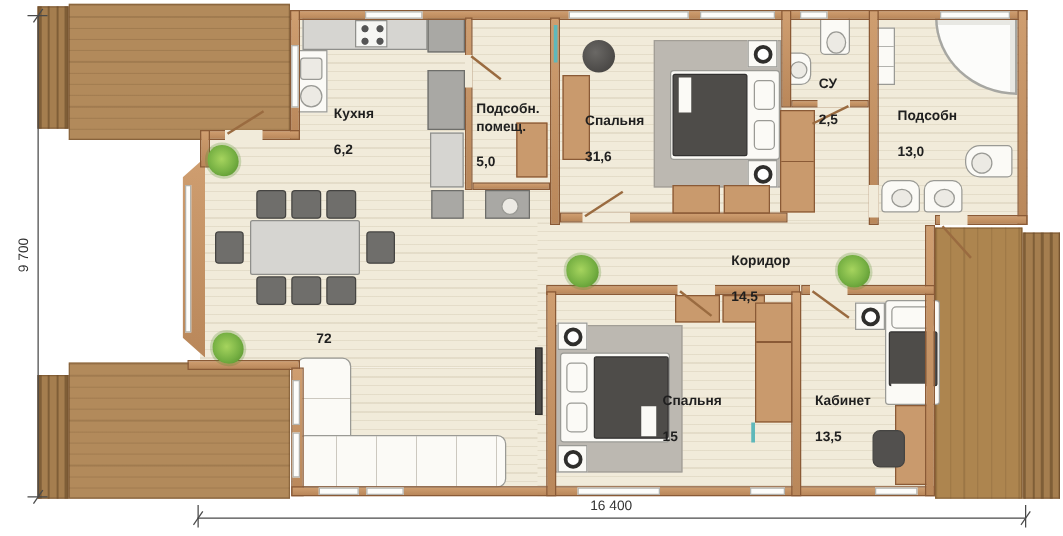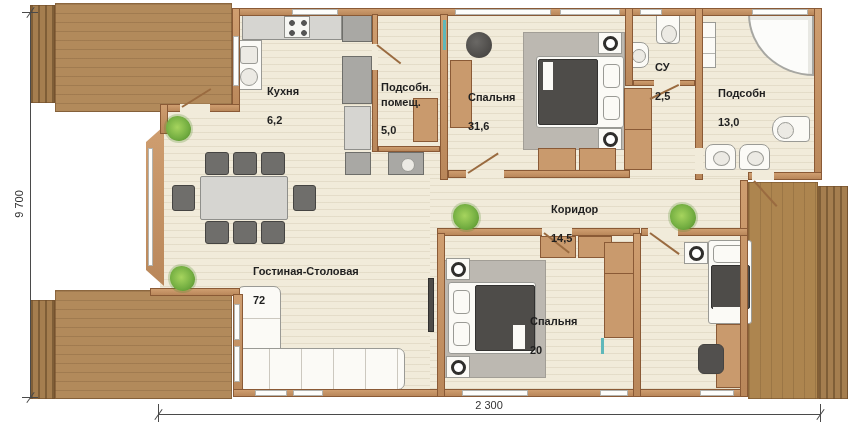--- a/index.html
+++ b/index.html
@@ -236,39 +236,42 @@
     <div>31,6</div>
   </div>
   <div class="rlabel" style="left:655px;top:46px;">
     <div>СУ</div>
     <div>2,5</div>
   </div>
   <div class="rlabel" style="left:718px;top:72px;">
     <div>Подсобн</div>
     <div>13,0</div>
   </div>
-  <div class="rlabel" style="left:551px;top:188px;">
+  <div class="rlabel" style="left:585px;top:188px;">
     <div>Коридор</div>
     <div>14,5</div>
   </div>
   <div class="rlabel" style="left:253px;top:250px;">
-    <div>Гостиная-Столовая</div>
     <div>72</div>
   </div>
   <div class="rlabel" style="left:530px;top:300px;">
     <div>Спальня</div>
-    <div>20</div>
+    <div>15</div>
+  </div>
+  <div class="rlabel" style="left:652px;top:300px;">
+    <div>Кабинет</div>
+    <div>13,5</div>
   </div>
 
   <div class="dimline" style="left:158px;top:414px;width:662px;height:1px;"></div>
   <div class="dimline" style="left:158px;top:404px;width:1px;height:18px;"></div>
   <div class="dimline" style="left:820px;top:404px;width:1px;height:18px;"></div>
   <div class="tick" style="left:152px;top:414px;transform:rotate(-55deg);"></div>
   <div class="tick" style="left:814px;top:414px;transform:rotate(-55deg);"></div>
-  <div class="dim" style="left:158px;top:399px;width:662px;text-align:center;">2 300</div>
+  <div class="dim" style="left:158px;top:399px;width:662px;text-align:center;">16 400</div>
 
   <div class="dimline" style="left:30px;top:12px;width:1px;height:385px;"></div>
   <div class="dimline" style="left:22px;top:12px;width:16px;height:1px;"></div>
   <div class="dimline" style="left:22px;top:397px;width:16px;height:1px;"></div>
   <div class="tick" style="left:24px;top:12px;transform:rotate(-55deg);"></div>
   <div class="tick" style="left:24px;top:397px;transform:rotate(-55deg);"></div>
   <div class="dim" style="left:-16px;top:198px;width:70px;text-align:center;transform:rotate(-90deg);">9 700</div>
 
 </div>
 

